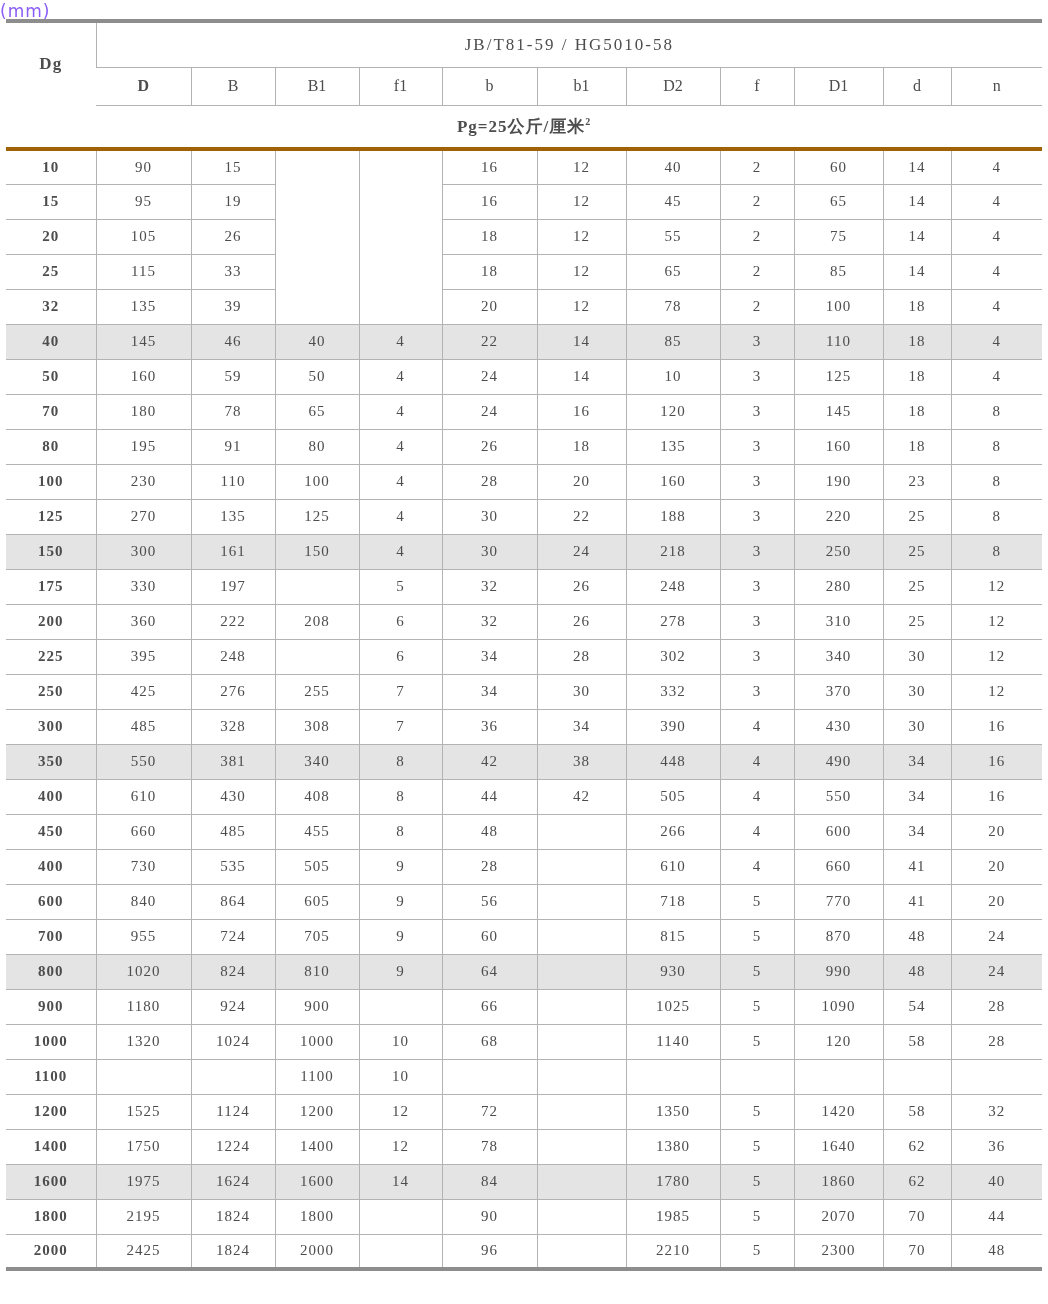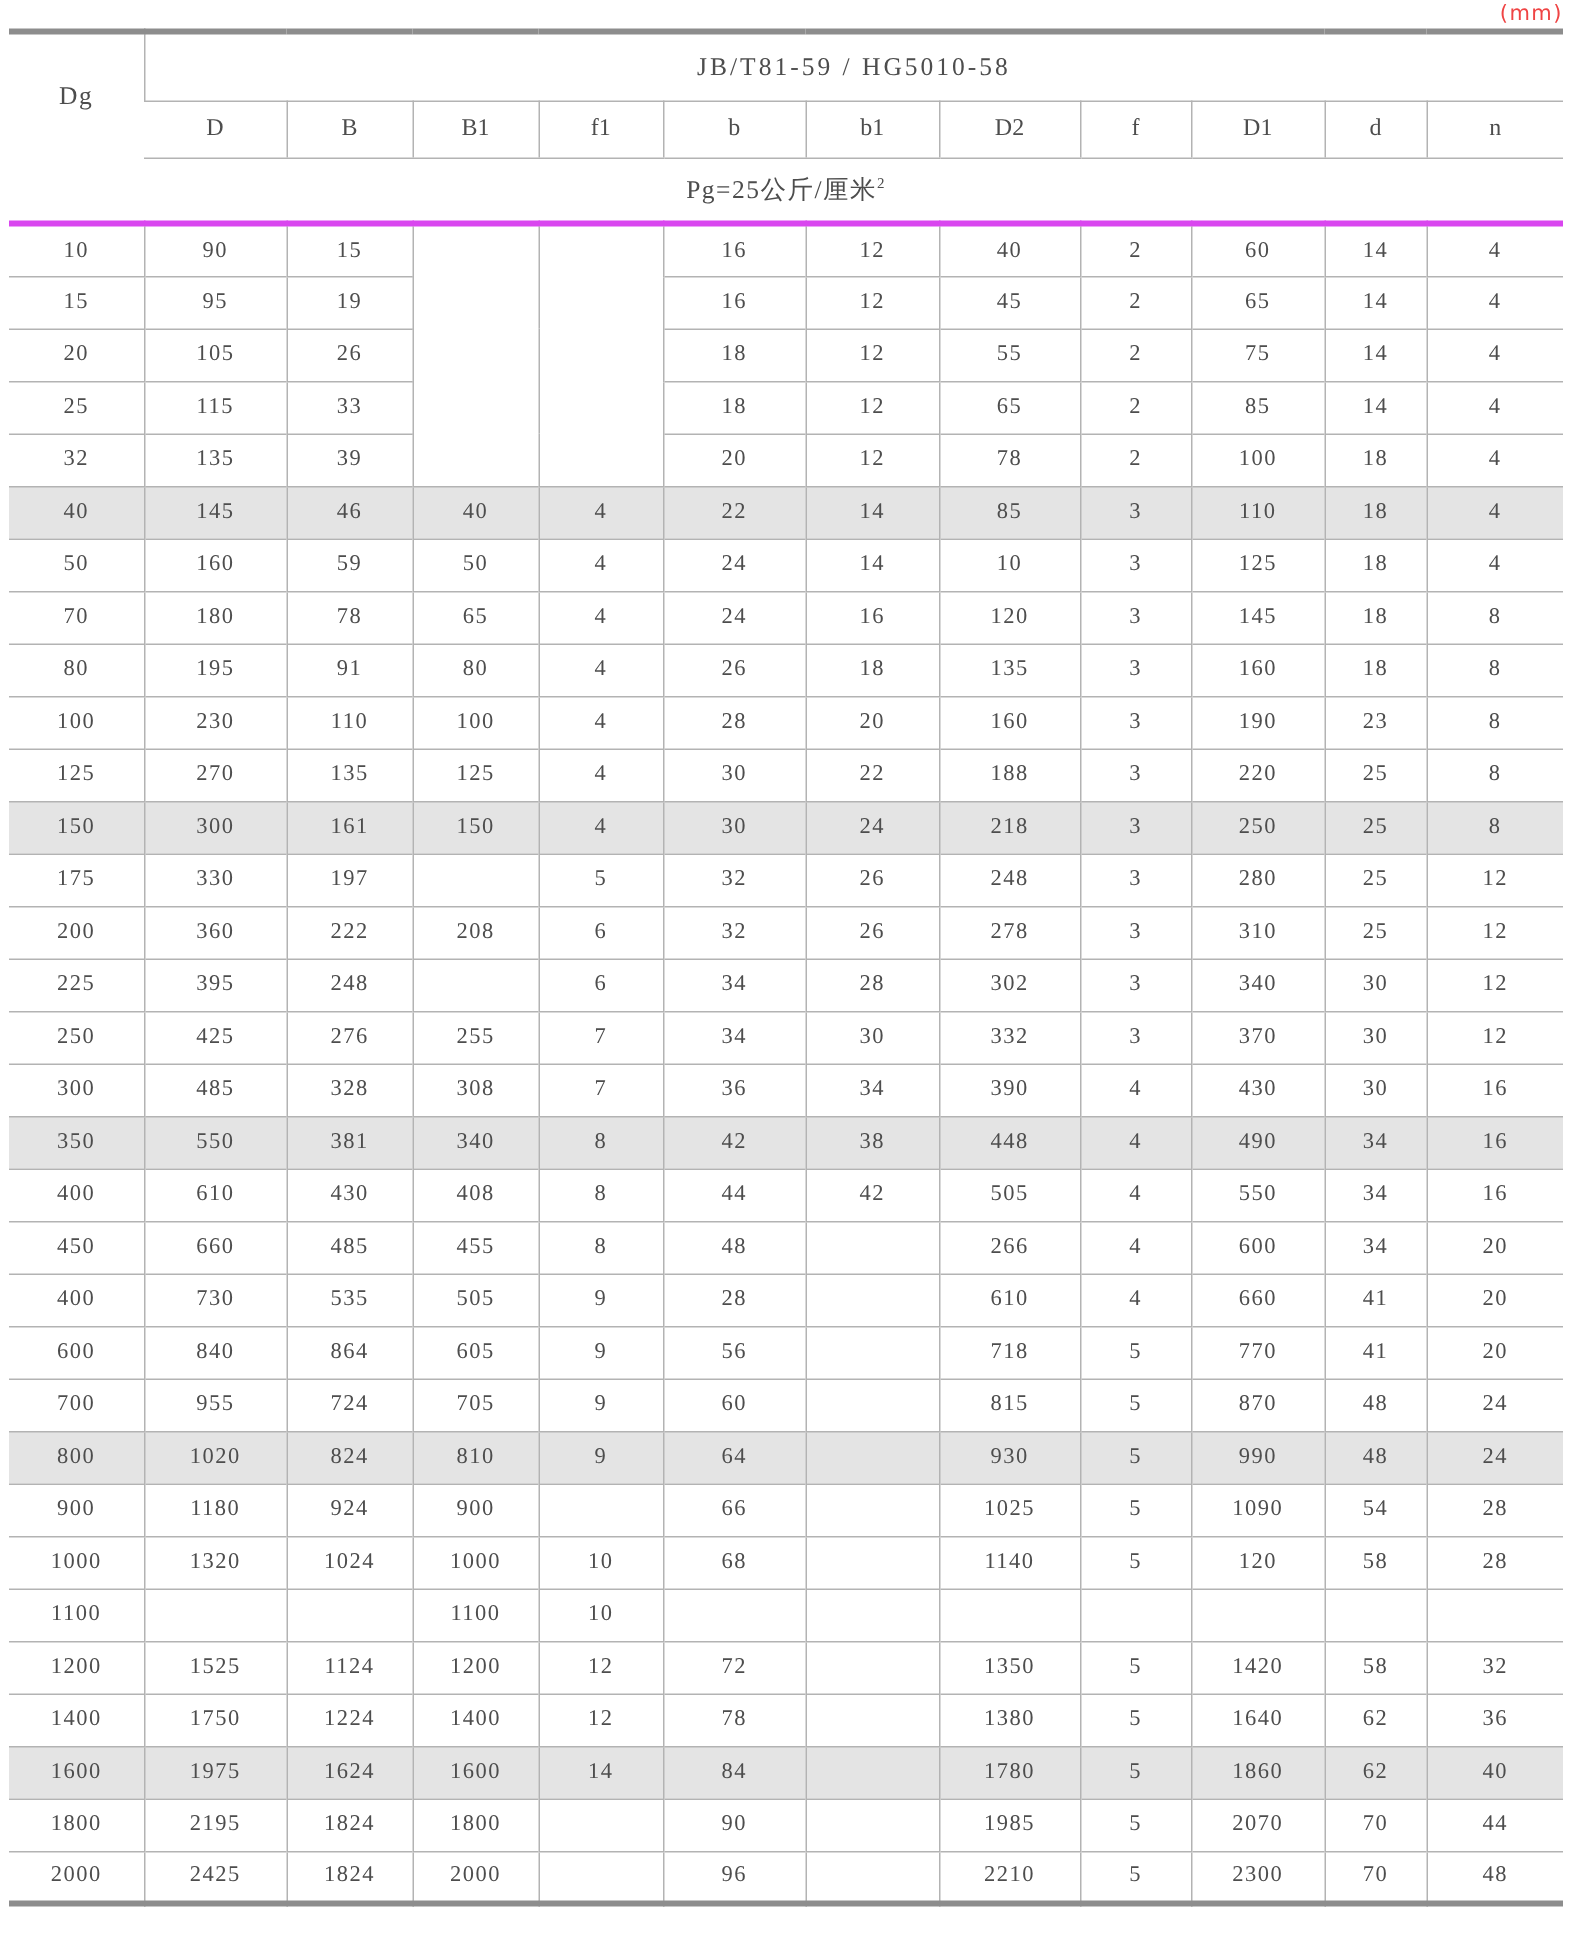--- a/index.html
+++ b/index.html
@@ -5,25 +5,25 @@
   * { box-sizing: border-box; }
   html, body {
     margin: 0; padding: 0;
     width: 1048px; height: 1304px;
     background: #ffffff;
     font-family: "Liberation Serif", "DejaVu Serif", serif;
     color: #4d4d4d;
   }
   .unit-row {
     height: 19px;
-    text-align: right;
+    text-align: left;
     padding: 1px 6px 0 0;
     font-family: "DejaVu Sans", "Liberation Sans", sans-serif;
-    font-size: 14px;
-    color: #ef4444;
+    font-size: 17px;
+    color: #8b5cf6;
     letter-spacing: 1px;
   }
   table.flange {
     border-collapse: collapse;
     table-layout: fixed;
     width: 1036px;
     margin-left: 6px;
     border-top: 4px solid #8d8d8d;
     border-bottom: 4px solid #8d8d8d;
   }
@@ -40,33 +40,33 @@
   col.c-dd  { width: 68px; }
   col.c-n   { width: 91px; }
 
   th, td {
     border-left: 1px solid #b3b3b3;
     font-weight: normal;
     text-align: center;
     vertical-align: middle;
     padding: 0;
   }
-  th:first-child, td:first-child { border-left: none; }
+  th:first-child, td:first-child { border-left: none; font-weight: bold; }
 
   tr.header-row-1 th { height: 46px; font-size: 17px; }
   th.dg-cell { font-size: 17px; letter-spacing: 1px; }
   th.standard-cell { border-bottom: 1px solid #b3b3b3; letter-spacing: 2px; }
   tr.header-row-2 th { height: 38px; font-size: 16px; border-bottom: 1px solid #b3b3b3; }
 
   td.pg-cell {
     height: 44px;
     font-size: 17px;
     letter-spacing: 1px;
     border-left: none;
-    border-bottom: 4px solid #d946ef;
+    border-bottom: 4px solid #a16207;
   }
   td.pg-cell sup { font-size: 10px; }
 
   tbody td {
     height: 35px;
     font-size: 15px;
     border-top: 1px solid #b3b3b3;
     letter-spacing: 1px;
   }
   tbody tr.shaded { background: #e4e4e4; }

